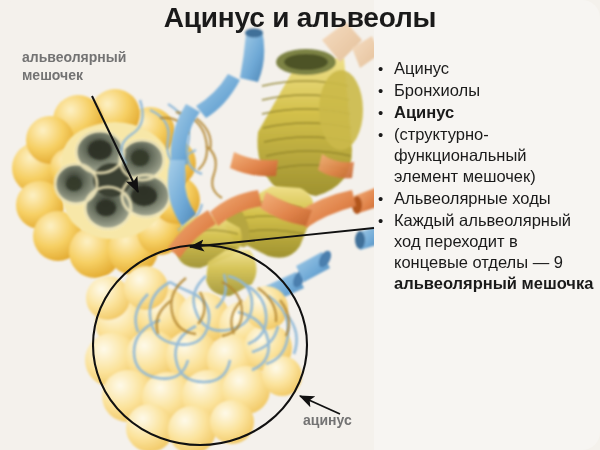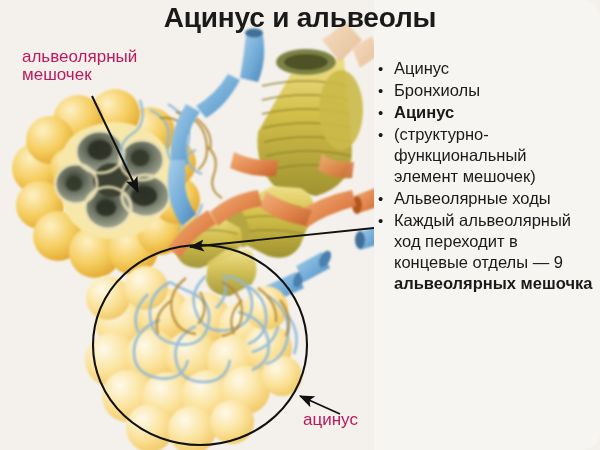--- a/index.html
+++ b/index.html
@@ -47,21 +47,21 @@
     flex:1 1 auto;
     font-size:16.5px;line-height:21px;color:#1a1a1a;
     word-break:normal;
   }
   .bullet-text.bold{font-weight:bold;}
   .bullet-text b{font-weight:bold;}
 
   
   .callout{
     position:absolute;
-    font-size:17px;font-weight:normal;color:#be185d;
+    font-size:14px;font-weight:bold;color:#737373;
     line-height:18px;
     z-index:12;
     white-space:pre-line;
   }
   #label-sac{left:22px;top:48px;}
   #label-acinus{left:303px;top:411px;}
 
   
   .art{position:absolute;left:0;top:0;width:380px;height:450px;z-index:4;}
   .art svg{display:block;}
@@ -345,21 +345,21 @@
       <span class="bullet-text">(структурно-функциональный элемент мешочек)</span>
     </div>
 
     <div class="bullet-row">
       <span class="bullet-dot">•</span>
       <span class="bullet-text">Альвеолярные ходы</span>
     </div>
 
     <div class="bullet-row">
       <span class="bullet-dot">•</span>
-      <span class="bullet-text"><span>Каждый альвеолярный ход переходит в концевые отделы — 9 </span><b>альвеолярных мешочка</b></span>
+      <span class="bullet-text"><span>Каждый альвеолярный ход переходит в концевые отделы — 9 </span><b>альвеолярный мешочка</b></span>
     </div>
 
   </div>
 
   <div class="callout" id="label-sac">альвеолярный
 мешочек</div>
   <div class="callout" id="label-acinus">ацинус</div>
 
 </div>
 

